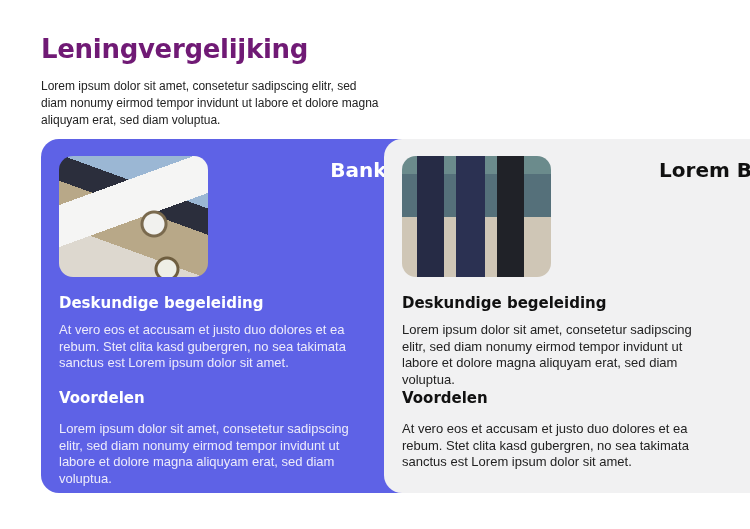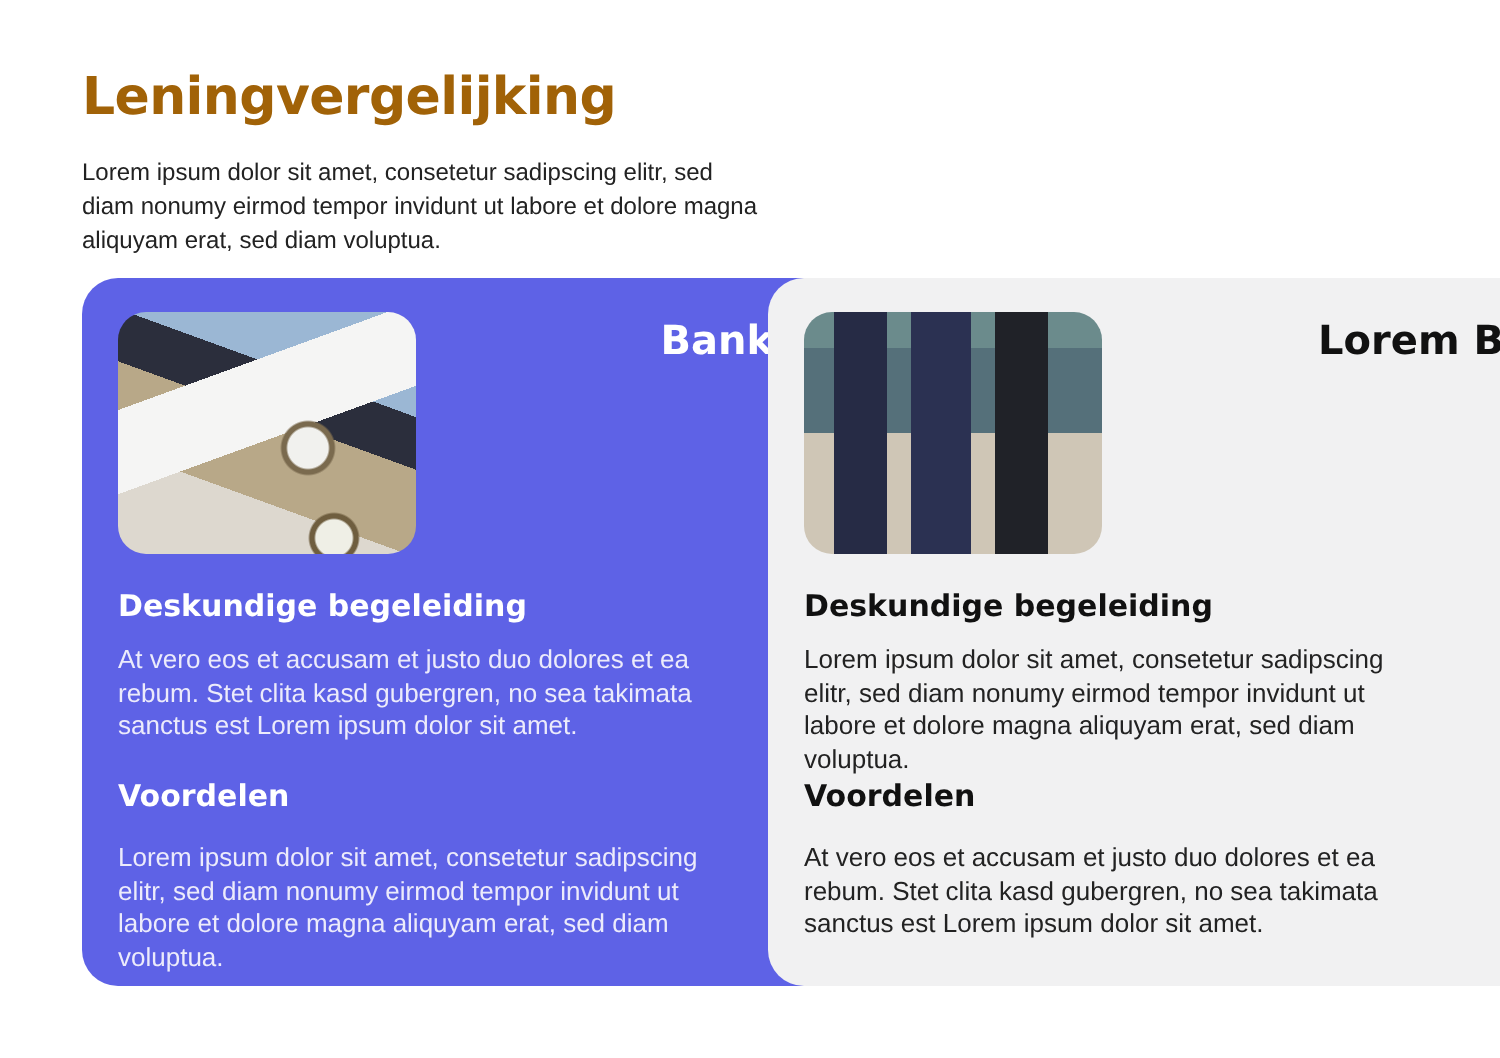--- a/index.html
+++ b/index.html
@@ -1,21 +1,21 @@
 <!DOCTYPE html>
 <html><head>
   <meta charset="utf-8">
   <style>
     * { box-sizing: border-box; margin: 0; padding: 0; }
     html, body { width: 750px; height: 529px; background: #ffffff; overflow: hidden; }
     body { font-family: "DejaVu Sans", sans-serif; color: #111; position: relative; }
     .title {
       position: absolute; left: 41px; top: 34px;
       font-family: "DejaVu Sans", sans-serif; font-weight: bold;
-      font-size: 26px; letter-spacing: -0.3px; color: #a16207;
+      font-size: 26px; letter-spacing: -0.3px; color: #701a75;
     }
     .intro {
       position: absolute; left: 41px; top: 78px; width: 340px;
       font-family: "Liberation Sans", sans-serif; font-size: 12px; line-height: 17px; color: #222;
     }
     .card {
       position: absolute; top: 139px; width: 386px; height: 354px;
       border-radius: 18px; padding: 17px 18px;
     }
     .card-a { left: 41px; background: #5e62e6; color: #fff; }

